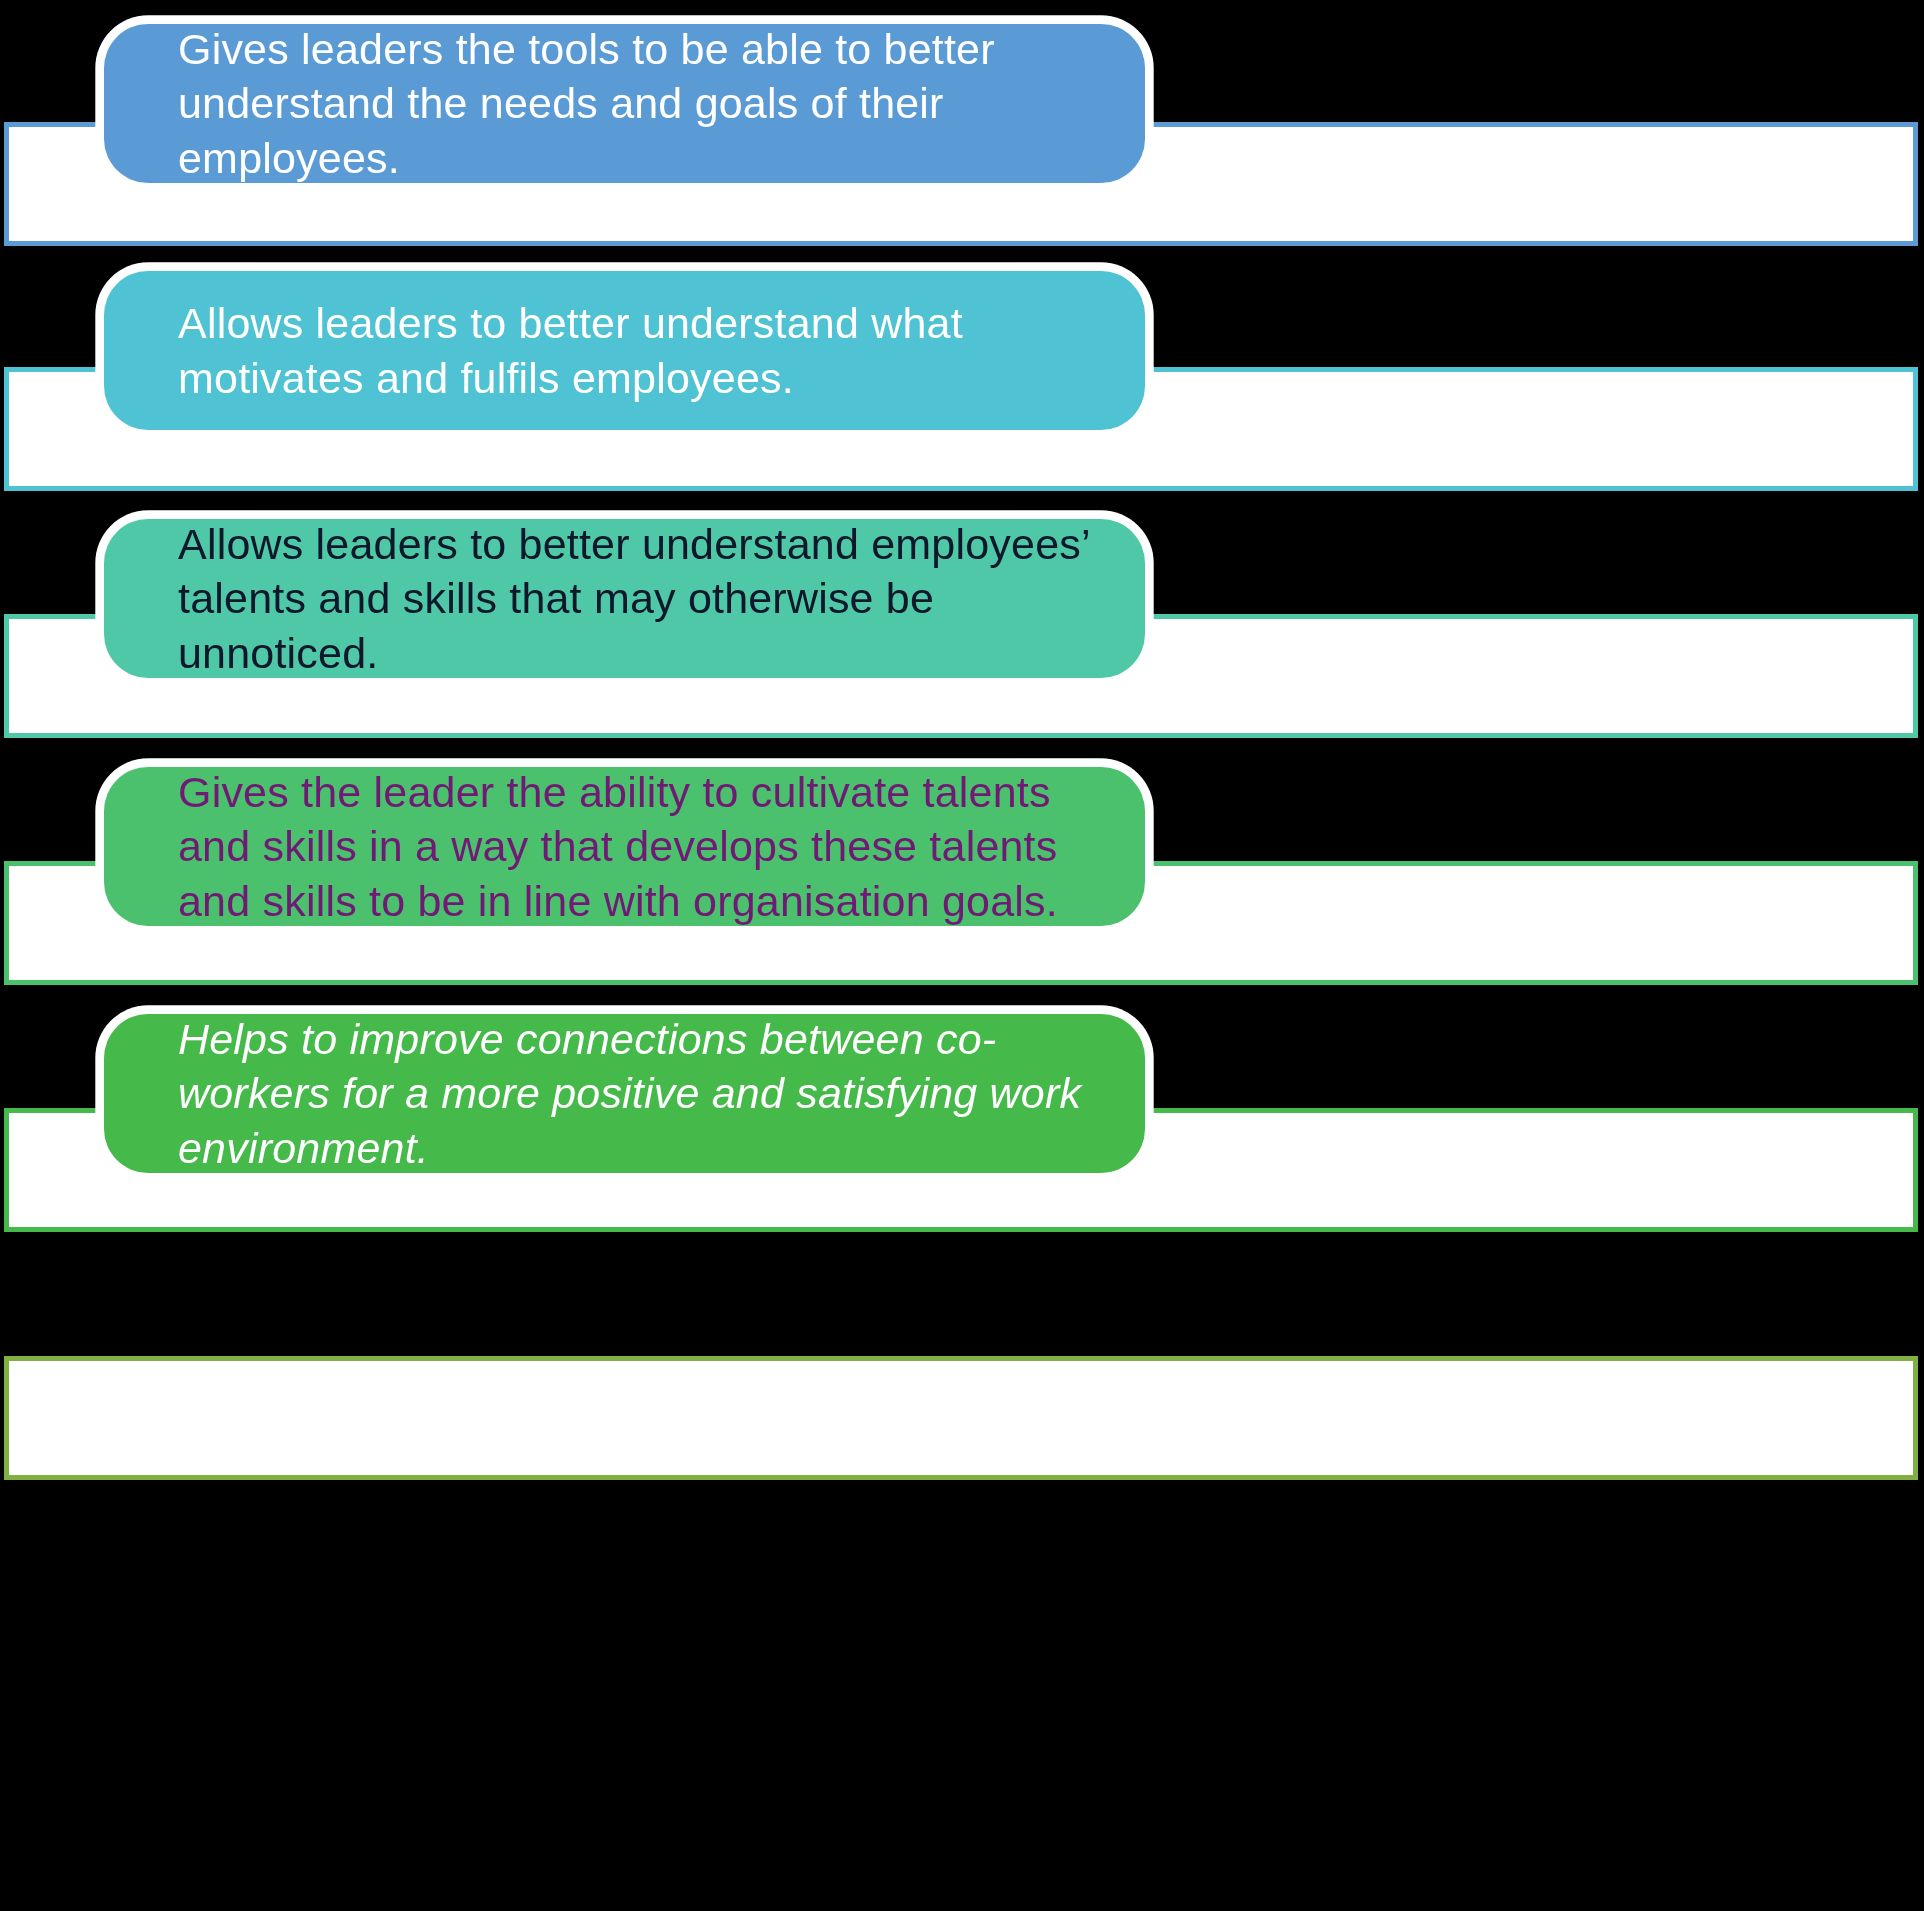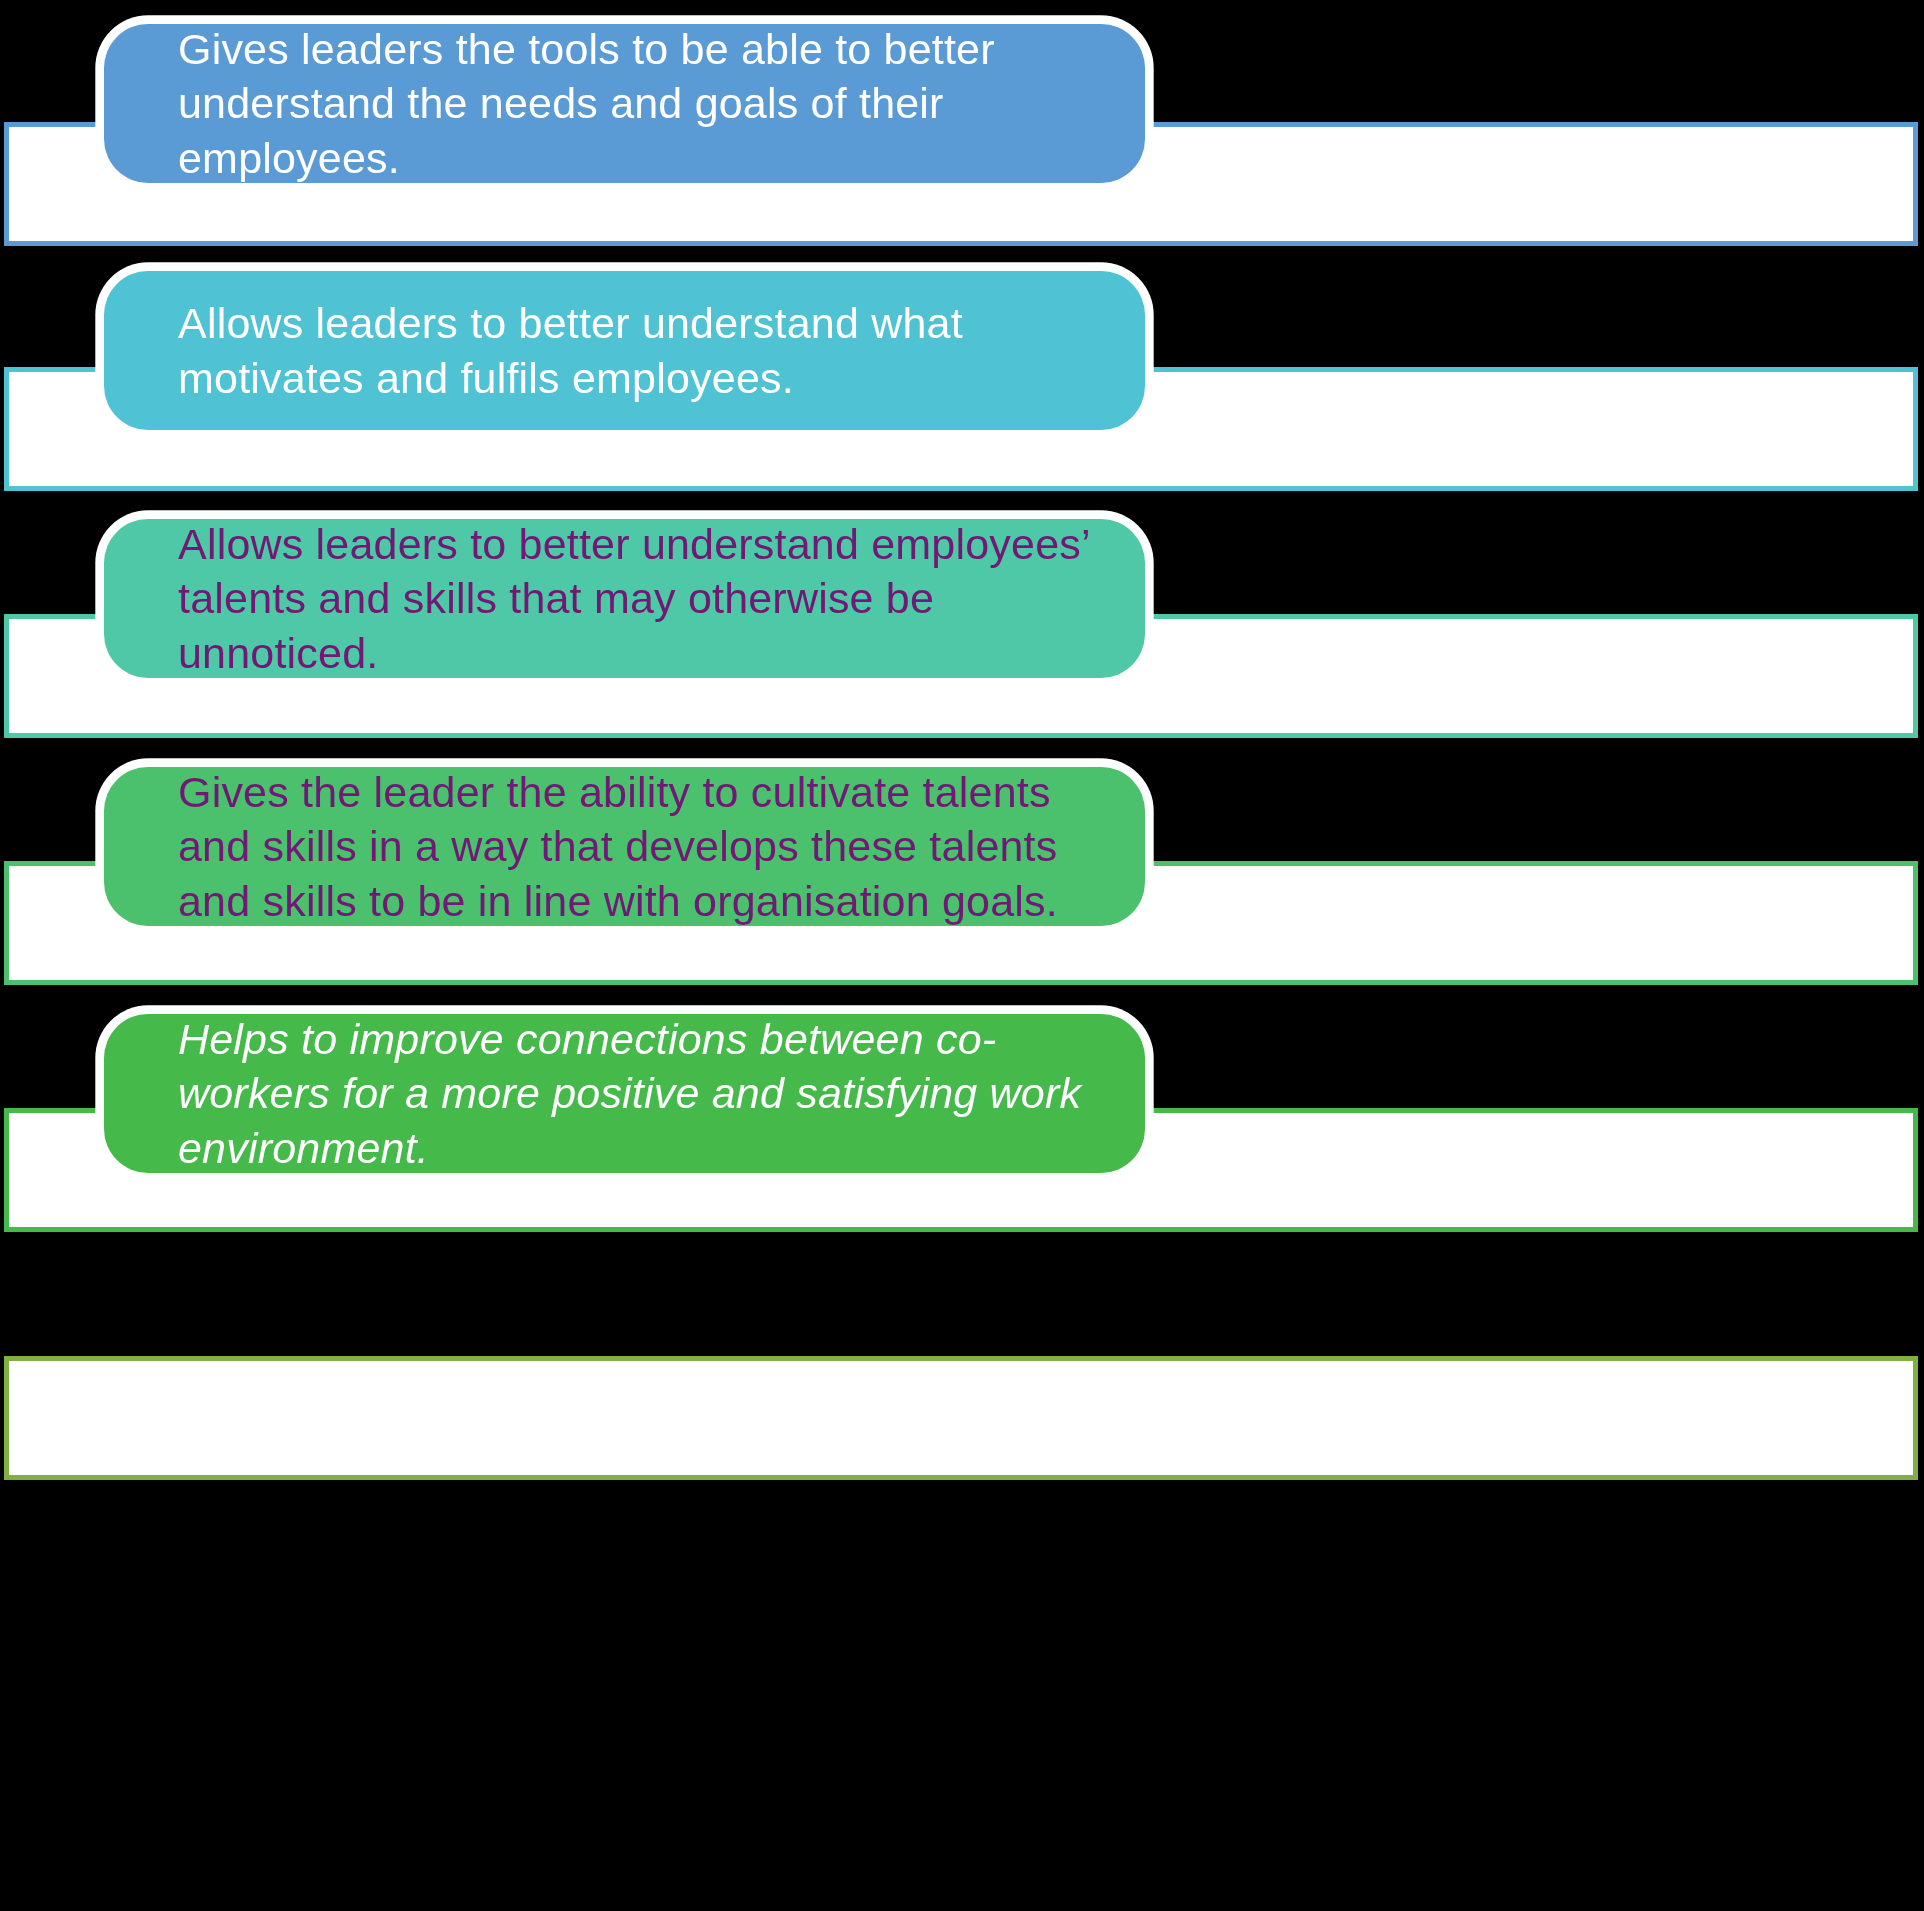--- a/index.html
+++ b/index.html
@@ -68,21 +68,21 @@
     <div class="callout-text" style="color: rgb(255, 255, 255);">Gives leaders the tools to be able to better understand the needs and goals of their employees.</div>
   </div>
 
   <div class="panel" style="top: 367px; height: 124px; border-color: rgb(79, 195, 211); background: rgb(255, 255, 255);"></div>
   <div class="callout" style="top:271px;height:159px;background:#4FC3D3;justify-content:flex-end;">
     <div class="callout-text" style="color: rgb(255, 255, 255);">Allows leaders to better understand what motivates and fulfils employees.</div>
   </div>
 
   <div class="panel" style="top: 614px; height: 124px; border-color: rgb(79, 200, 168); background: rgb(255, 255, 255);"></div>
   <div class="callout" style="top:519px;height:159px;background:#4FC8A8;">
-    <div class="callout-text" style="color: #701a75;">Allows leaders to better understand employees’ talents and skills that may otherwise be unnoticed.</div>
+    <div class="callout-text" style="color: #0f172a;">Allows leaders to better understand employees’ talents and skills that may otherwise be unnoticed.</div>
   </div>
 
   <div class="panel" style="top: 861px; height: 124px; border-color: rgb(75, 192, 109); background: rgb(255, 255, 255);"></div>
   <div class="callout" style="top:767px;height:159px;background:#4BC06D;">
     <div class="callout-text" style="color: #701a75;">Gives the leader the ability to cultivate talents and skills in a way that develops these talents and skills to be in line with organisation goals.</div>
   </div>
 
   <div class="panel" style="top: 1108px; height: 124px; border-color: rgb(70, 185, 75); background: rgb(255, 255, 255);"></div>
   <div class="callout" style="top:1014px;height:159px;background:#46B94B;font-style:italic;">
     <div class="callout-text" style="color: rgb(255, 255, 255);">Helps to improve connections between co-workers for a more positive and satisfying work environment.</div>

